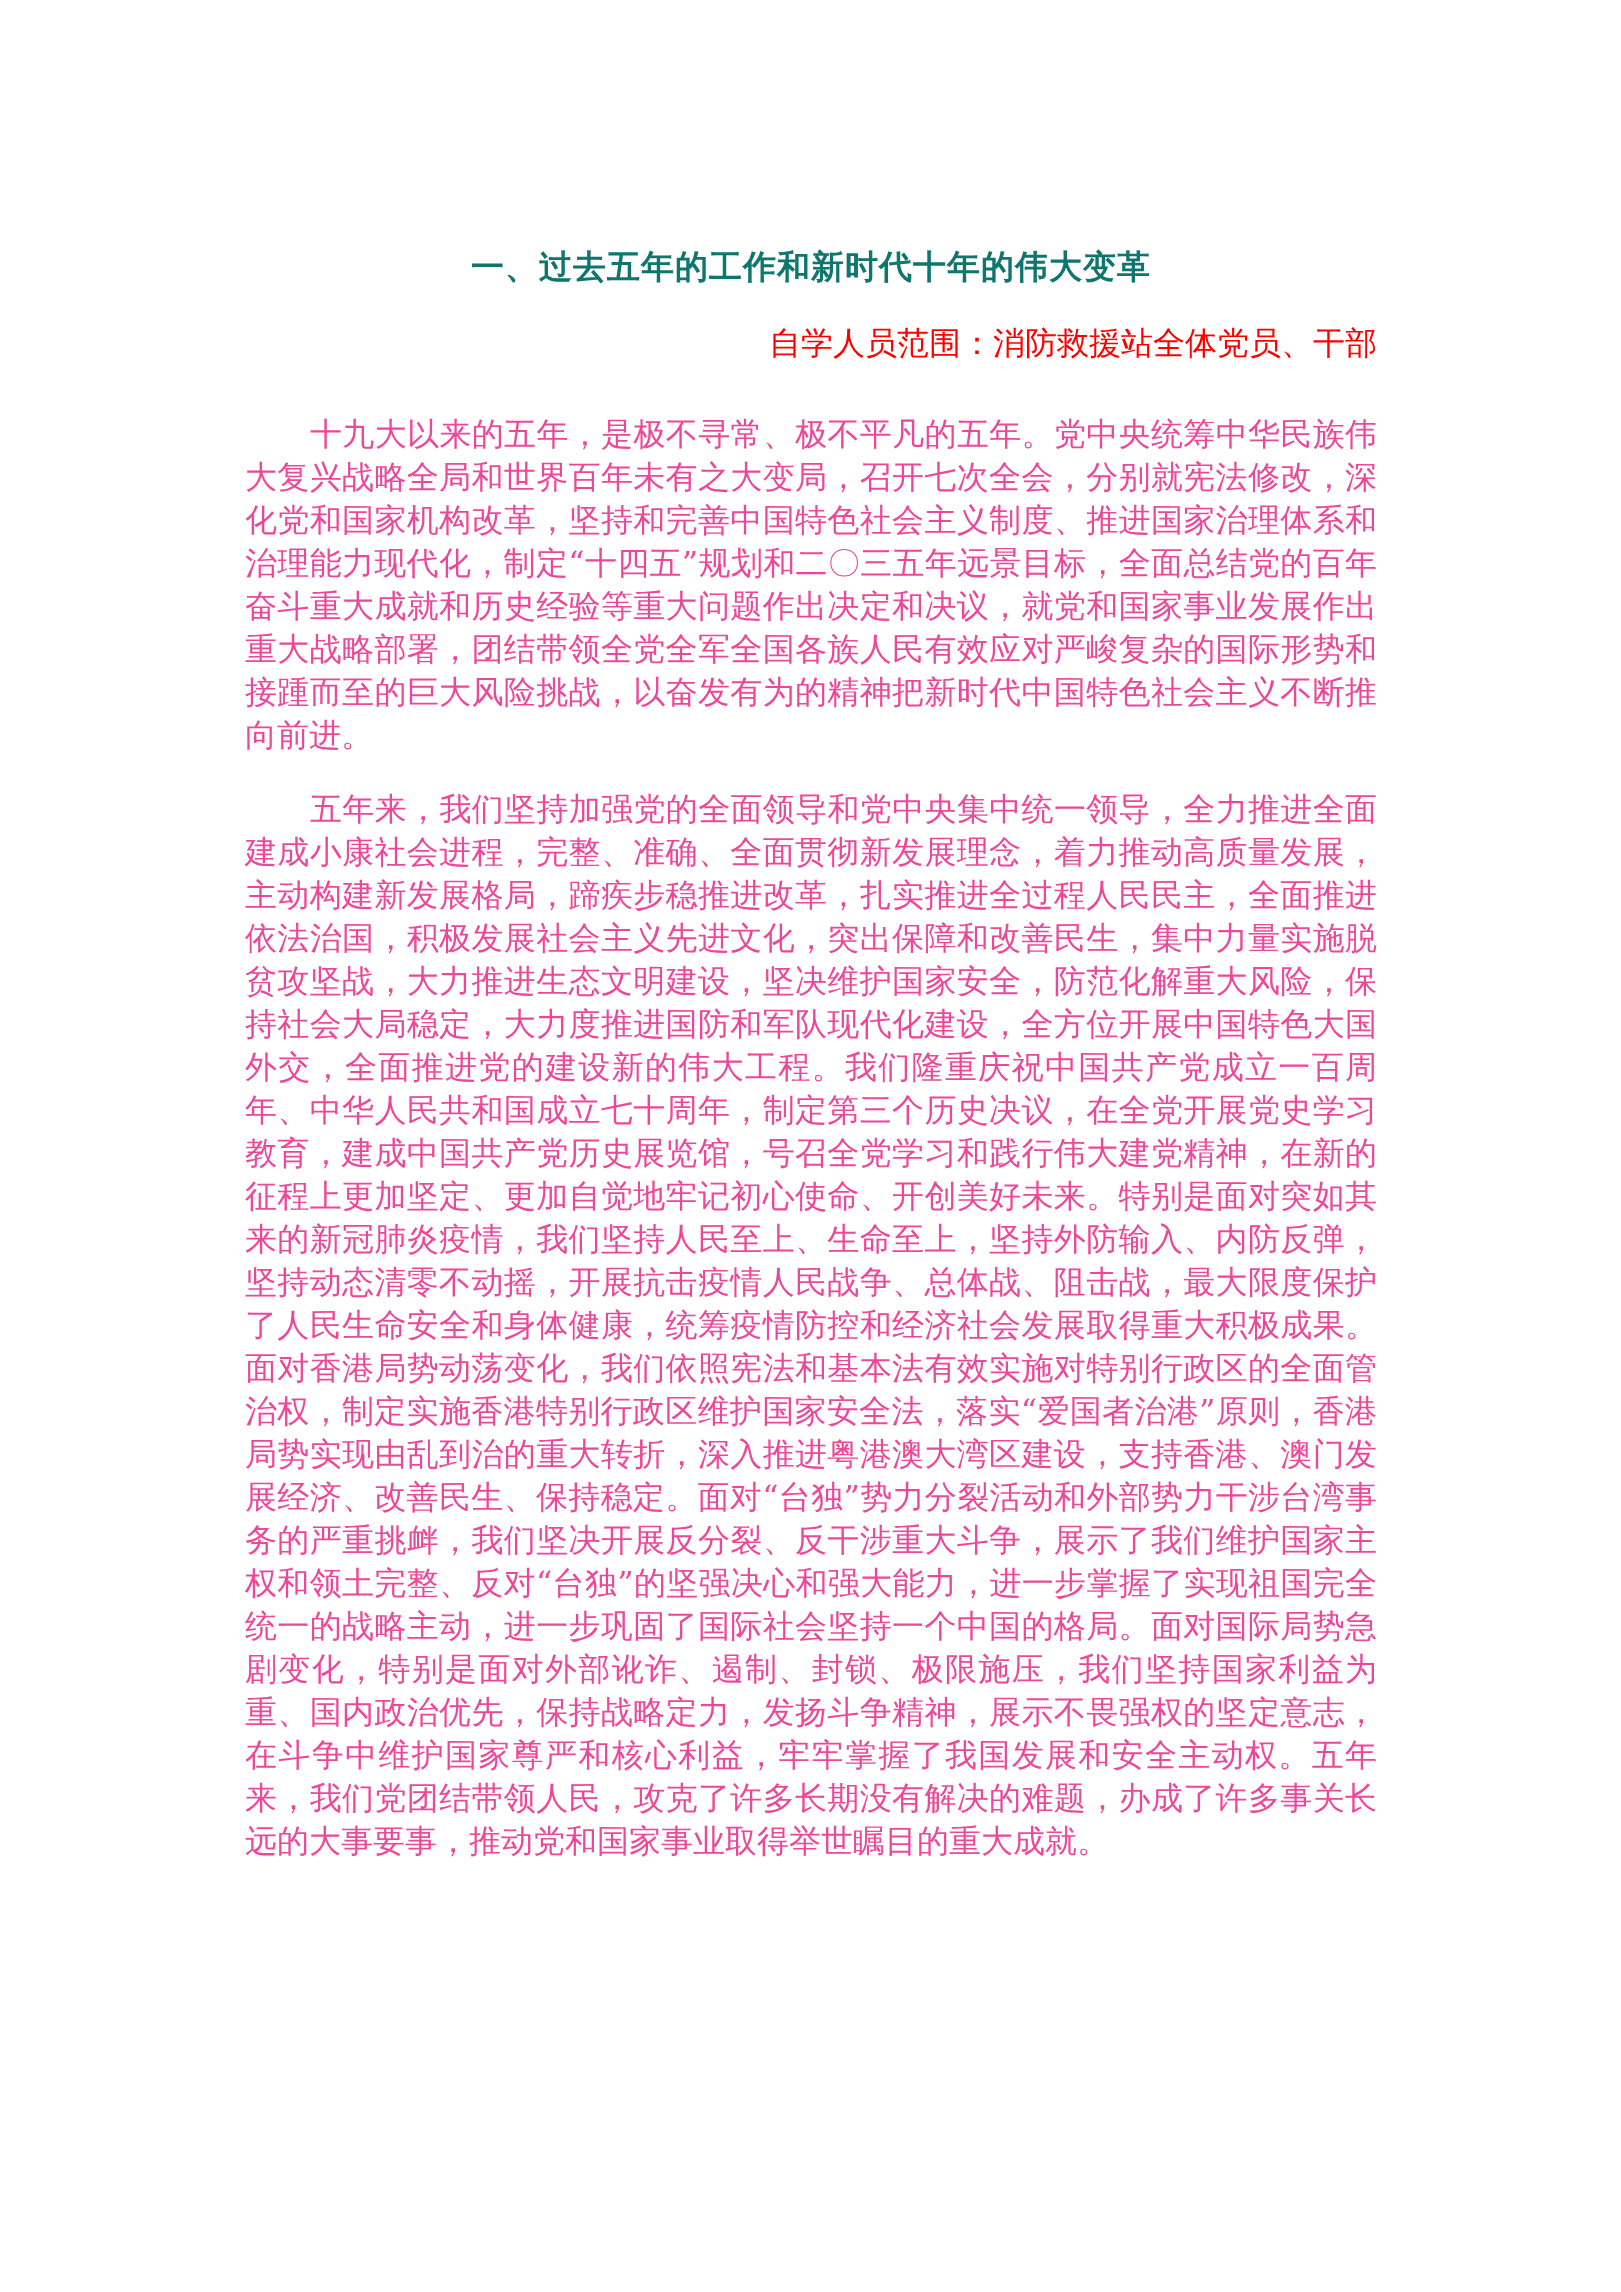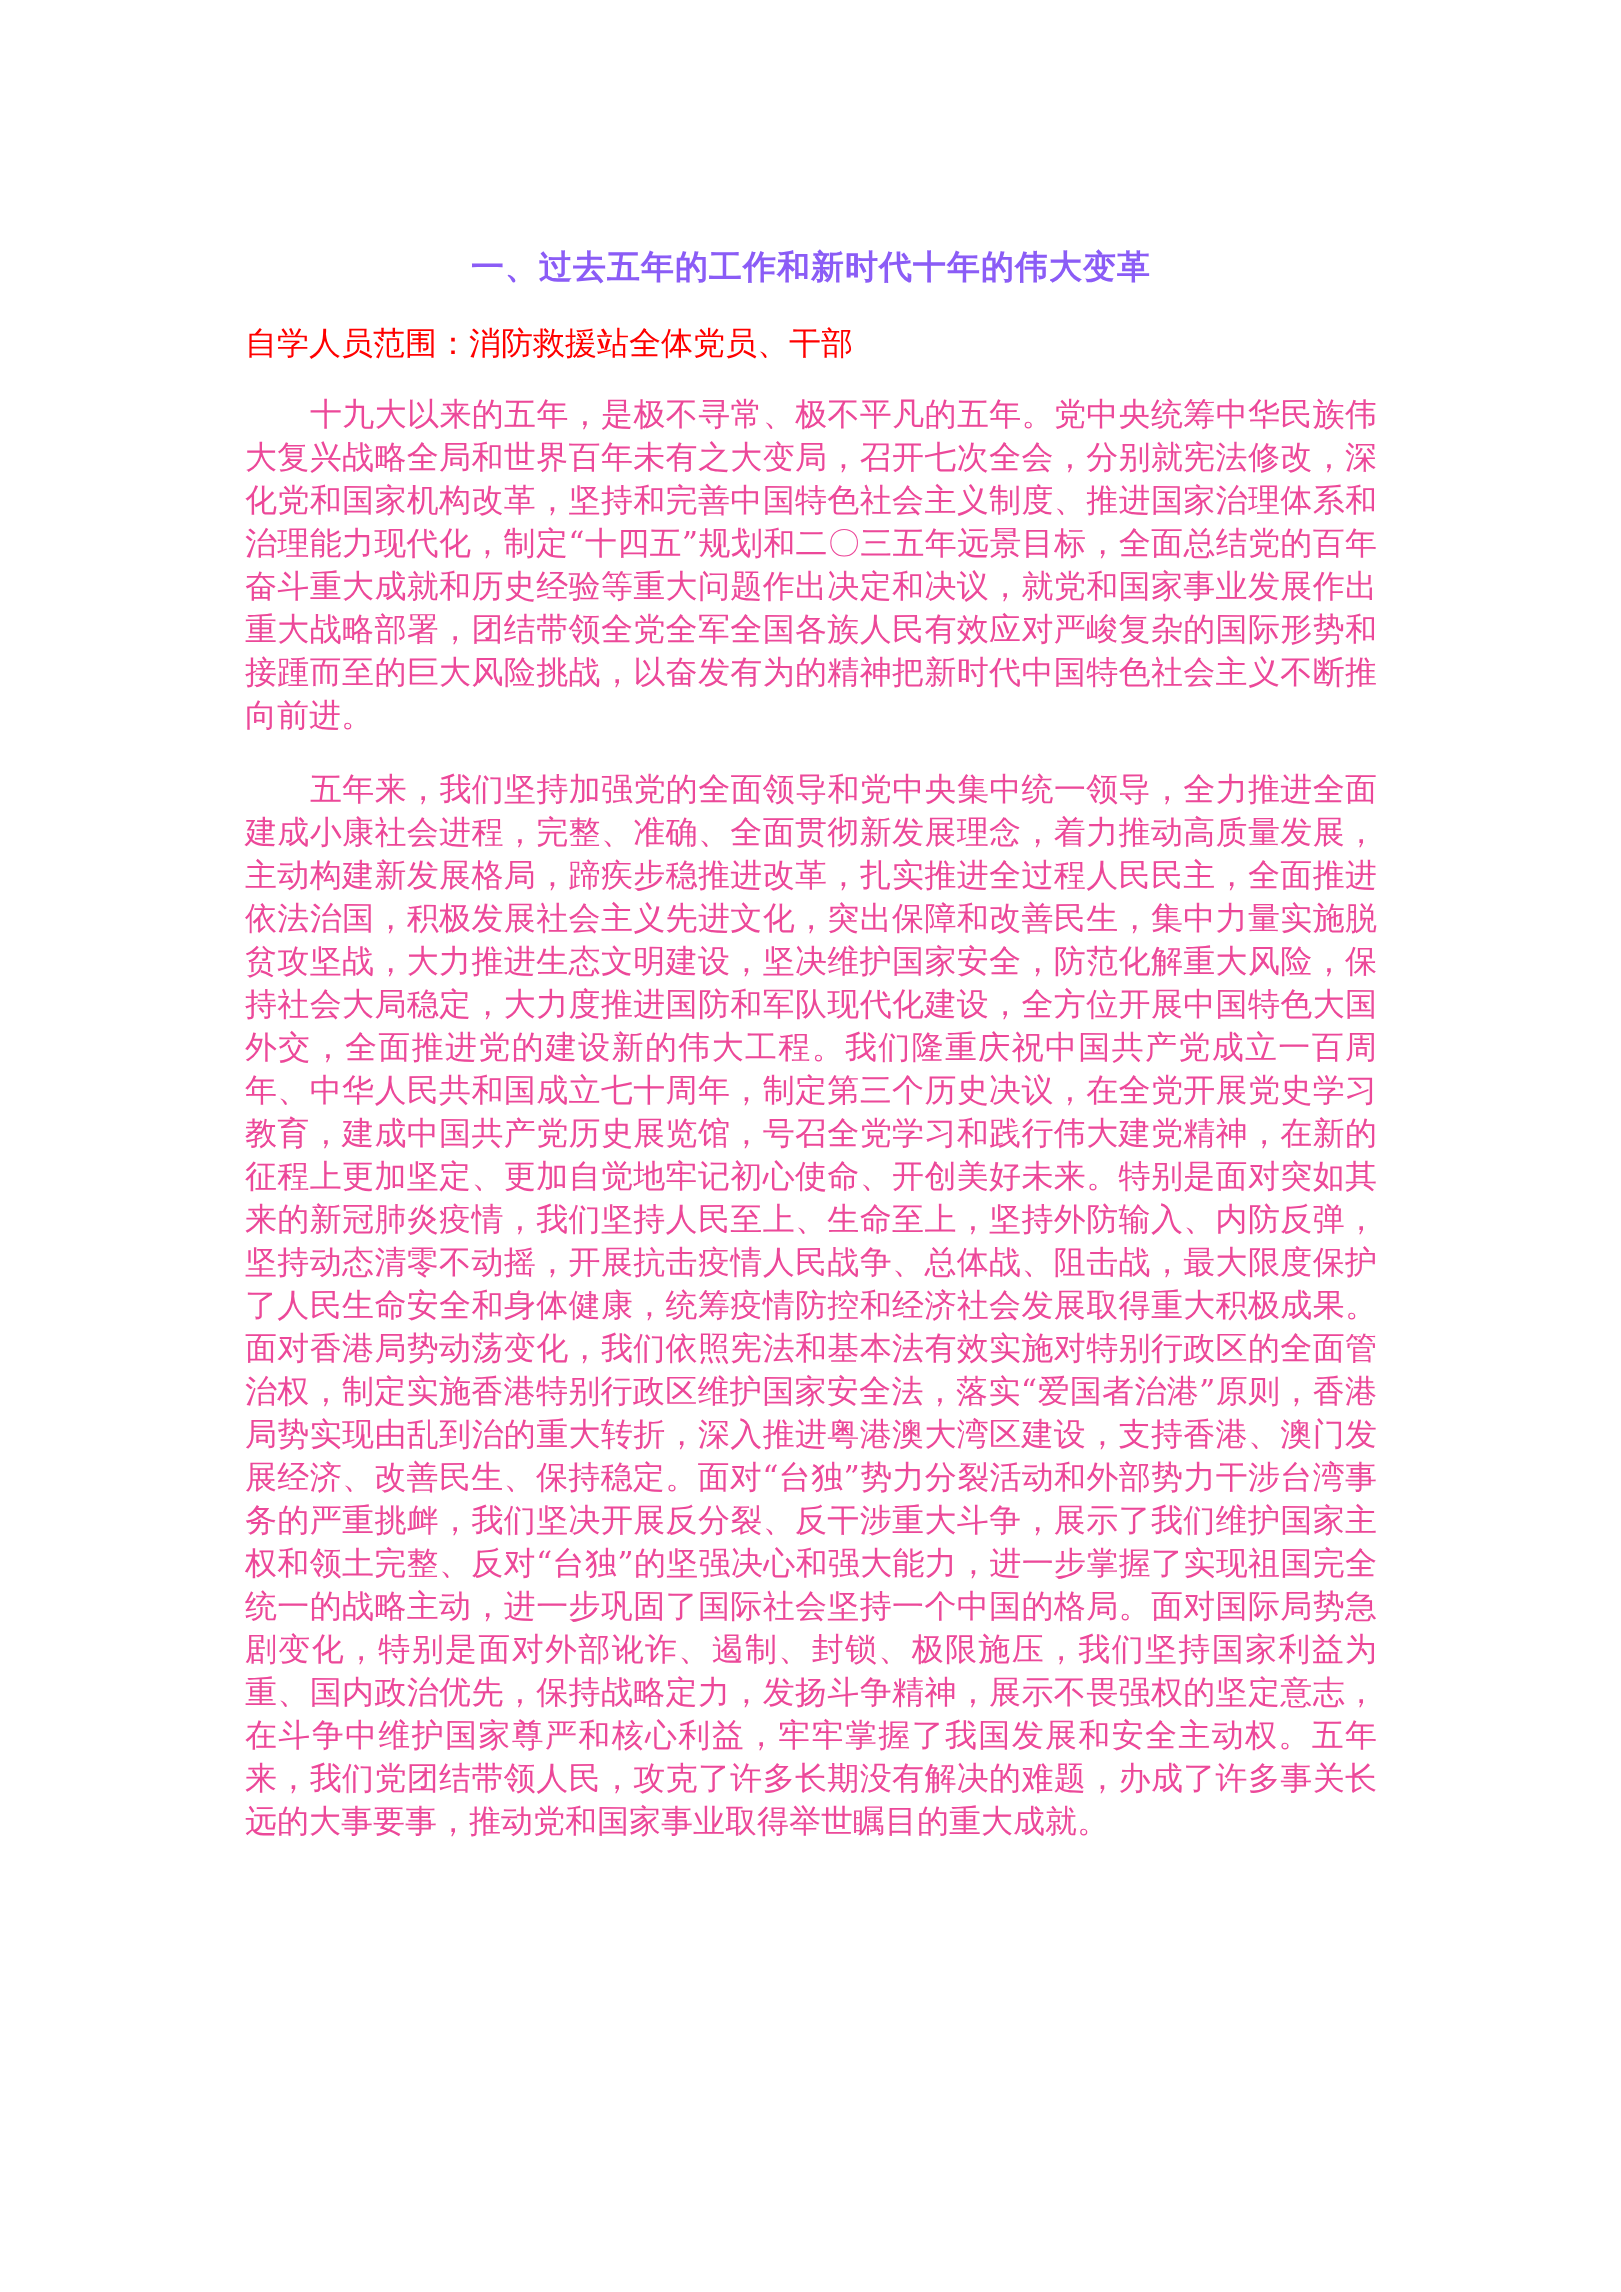--- a/index.html
+++ b/index.html
@@ -20,26 +20,26 @@
     padding: 245px 244px 0 245px;
     color: #1c1c1c;
   }
   .doc-title {
     font-family: "DejaVu Sans", "Liberation Sans", sans-serif;
     font-weight: bold;
     font-size: 33px;
     line-height: 43px;
     letter-spacing: 1px;
     text-align: center;
-    color: #8b5cf6;
+    color: #0f766e;
     margin-bottom: 34px;
   }
   .notice {
-    text-align: left;
-    margin-bottom: 28px;
+    text-align: right;
+    margin-bottom: 48px;
   }
   .notice-line {
     font-size: 32px;
     line-height: 43px;
   }
   .body-para {
     font-size: 32px;
     line-height: 43px;
     text-align: justify;
     text-justify: inter-character;

